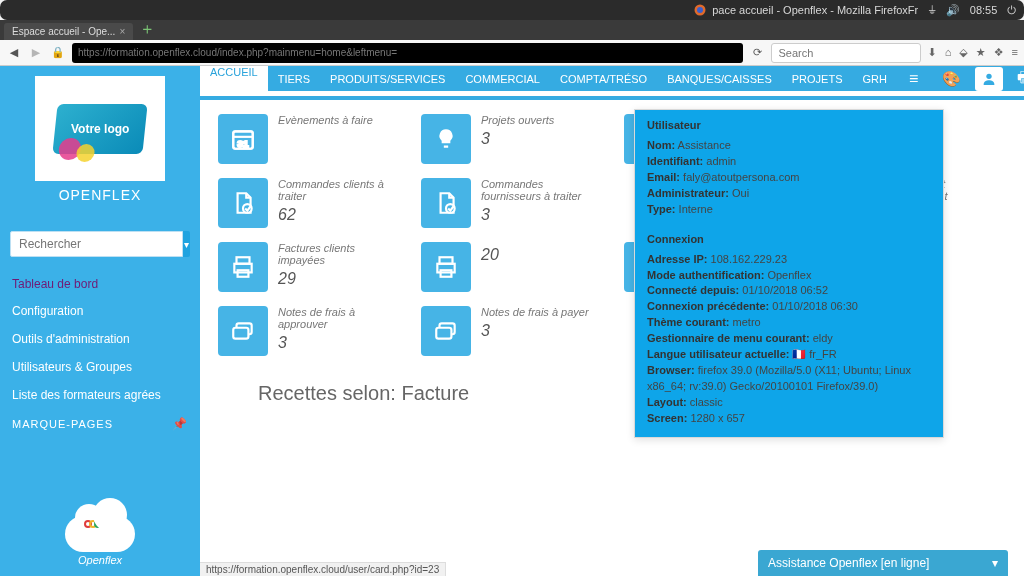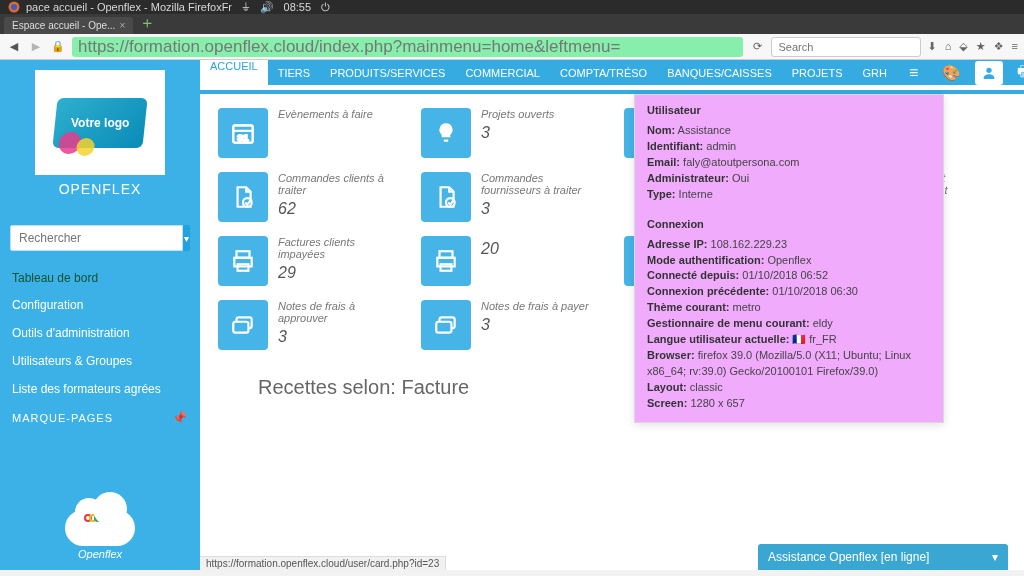--- a/index.html
+++ b/index.html
@@ -1,56 +1,56 @@
 <!DOCTYPE html>
 <html><head>
 <meta charset="utf-8">
 <style>
 * { box-sizing: border-box; margin: 0; padding: 0; font-family: Arial, Helvetica, sans-serif; }
 html, body { width: 1024px; height: 576px; overflow: hidden; background: #f2f2f2; }
 
 
-.os-bar { height: 14px; background: #2b2b2b; color: #d8d8d8; font-size: 11px;
-  display: flex; align-items: center; justify-content: flex-start; padding: 0 8px; }
+.os-bar { height: 20px; background: #2b2b2b; color: #d8d8d8; font-size: 11px;
+  display: flex; align-items: center; justify-content: flex-end; padding: 0 8px; border-radius: 7px; }
 .os-bar .left { display: flex; align-items: center; gap: 6px; }
 .os-bar .right { display: flex; align-items: center; gap: 10px; }
 .os-ico { width: 12px; height: 12px; display: inline-block; }
 
 
 .chrome { background: #3a3a3a; }
 .tab-row { height: 20px; display: flex; align-items: flex-end; padding-left: 4px; }
 .tab { background: #4a4a4a; color: #ddd; font-size: 10px; padding: 3px 8px;
   border-radius: 3px 3px 0 0; display: flex; align-items: center; gap: 4px; }
 .tab .x { color: #aaa; font-size: 10px; }
 .newtab { color: #7cc576; font-size: 16px; margin-left: 6px; cursor: pointer; }
 .url-row { height: 26px; background: #f7f7f7; border-bottom: 1px solid #ccc;
   display: flex; align-items: center; padding: 0 6px; gap: 6px; font-size: 11px; color: #636363; }
 .url-btn { width: 16px; height: 16px; display:inline-flex; align-items:center; justify-content:center; color:#555; }
-.url-input { flex: 1; border: none; background: #86efac; height: 20px; border-radius: 3px;
-  padding: 0 6px; font-size: 17px; color: #777; }
+.url-input { flex: 1; border: none; background: #000000; height: 20px; border-radius: 3px;
+  padding: 0 6px; font-size: 10px; color: #777; }
 .search-input { width: 150px; border: 1px solid #ccc; height: 20px; border-radius: 3px;
   padding: 0 6px; font-size: 11px; }
 .url-right { display:flex; gap:8px; color:#666; }
 
 
 .app { display: flex; height: calc(576px - 20px - 20px - 26px); position: relative; }
 .sidebar { width: 200px; background: #3bb1e8; color: #fff; display:flex; flex-direction:column;
   align-items:stretch; padding: 10px 0 0 0; }
 .logo-box { width: 130px; height: 105px; background: #fff; margin: 0 auto 6px auto;
   display:flex; align-items:center; justify-content:center; }
 .logo-shape { width:90px; height:50px; position:relative; display:flex; align-items:center; justify-content:center;
   background: linear-gradient(135deg,#2db0cf,#0a8bb8); border-radius: 6px; transform: skewX(-6deg); }
 .logo-shape span { color:#fff; font-weight:bold; font-size:12px; transform: skewX(6deg);}
 .logo-shape .bub1 { position:absolute; width:22px; height:22px; border-radius:50%; background:#e63c8c; bottom:-6px; left:6px; opacity:.85;}
 .logo-shape .bub2 { position:absolute; width:18px; height:18px; border-radius:50%; background:#f4d22e; bottom:-8px; left:24px; opacity:.85;}
 .brand { text-align:center; font-size:14px; font-weight:300; letter-spacing:1px; margin-bottom:16px; }
 .side-search { margin: 12px 10px 14px 10px; display:flex; }
 .side-search input { flex:1; height:26px; border:1px solid #bde0f3; padding:0 8px; font-size:12px; border-radius:2px 0 0 2px; }
 .side-search .chev { width:22px; background:#1fa3e0; border-radius:0 2px 2px 0; display:flex;align-items:center;justify-content:center; color:#fff; font-size:10px;}
-.side-section-head { background: rgba(255,255,255,0.0); color:#14532d; font-size:12px; padding:6px 12px; }
+.side-section-head { background: rgba(255,255,255,0.0); color:#701a75; font-size:12px; padding:6px 12px; }
 .side-item { font-size:12px; padding:7px 12px; cursor:pointer; color:#fff; }
 .marque { display:flex; align-items:center; justify-content:space-between; font-size:11px; padding:8px 12px; letter-spacing:1px; }
 .pin { font-size:12px; opacity:.9; }
 .cloud-block { margin-top:auto; padding: 4px 0 10px 0; text-align:center; }
 .cloud { width:70px; height:36px; margin:0 auto 2px auto; background:#fff; border-radius:20px; position:relative; }
 .cloud::before,.cloud::after { content:""; position:absolute; background:#fff; border-radius:50%; }
 .cloud::before { width:28px; height:28px; top:-12px; left:10px; }
 .cloud::after  { width:34px; height:34px; top:-18px; right:8px; }
 .cloud .ring { position:absolute; top:4px; left:22px; display:flex; }
 .cloud .ring i { width:8px; height:8px; border:2px solid; border-radius:50%; margin-left:-3px; }
@@ -77,21 +77,21 @@
 .card { display:flex; align-items:flex-start; gap:10px; }
 .card .icon { width:50px; height:50px; background:#46b4e6; border-radius:4px; color:#fff;
   display:flex; align-items:center; justify-content:center; font-size:24px; flex-shrink:0; }
 .card .meta { font-size:11px; color:#777;font-style:italic; }
 .card .meta .num { font-size:16px; color:#555; margin-top:4px; }
 .card.trim .meta { max-width: 66px; overflow:hidden; }
 
 .bottom-title { font-size:20px; color:#666; margin-top:26px; padding-left:40px; }
 
 
-.popover { position:absolute; top:34px; right:80px; width:310px; background:#f0abfc;
+.popover { position:absolute; top:43px; right:80px; width:310px; background:#0ea5e9;
   border:1px solid #d9d9d9; box-shadow:0 2px 8px rgba(0,0,0,.12); font-size:11px; color:#444;
   padding:8px 12px 10px 12px; line-height:1.45; z-index:20; }
 .popover h4 { font-size:11px; font-weight:bold; margin-bottom:4px; color:#333; }
 .popover .sec2 { margin-top:14px; }
 .popover b { color:#333; }
 
 
 .assist { position:absolute; bottom:0; right:16px; width:250px; height:26px;
   background:#3aa7d2; color:#fff; font-size:12px; display:flex; align-items:center;
   justify-content:space-between; padding:0 10px; border-radius:3px 3px 0 0; }

